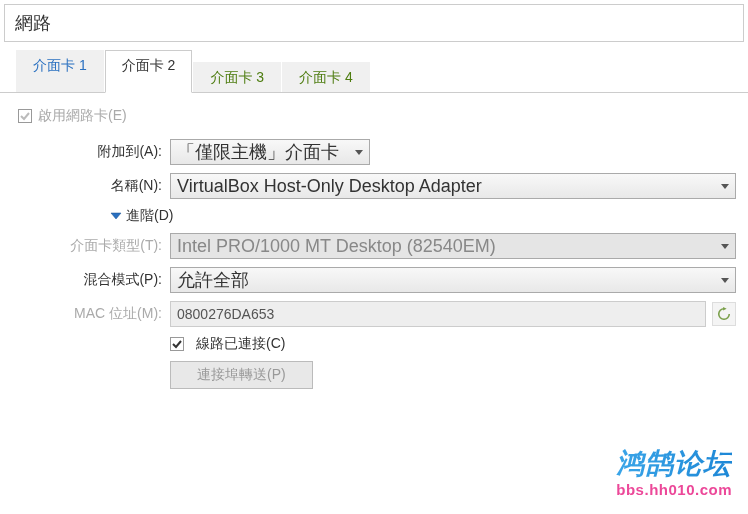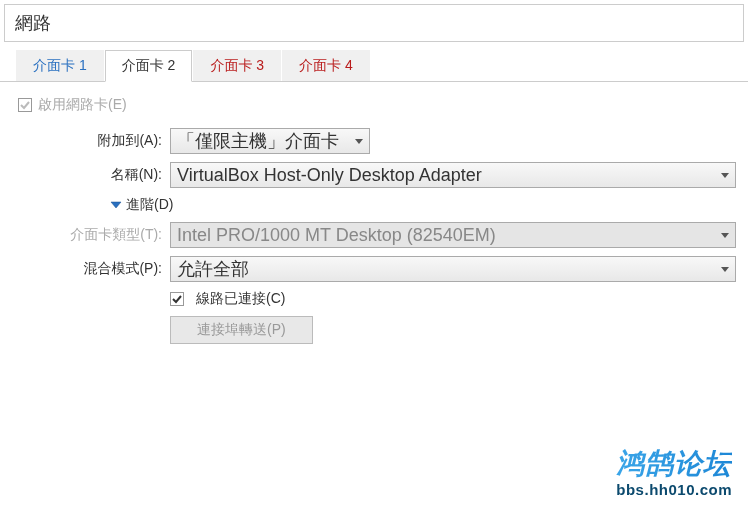--- a/index.html
+++ b/index.html
@@ -1,21 +1,21 @@
 <!DOCTYPE html>
 <html><head>
   <meta charset="utf-8">
   <style>
     * { box-sizing: border-box; margin: 0; padding: 0; }
     body { font-family: "Microsoft JhengHei", "PingFang TC", sans-serif; font-size: 14px; color: #333; background: #fff; width: 748px; height: 514px; position: relative; }
     .header { border: 1px solid #ccc; padding: 6px 10px; font-size: 18px; font-weight: 400; margin: 4px; }
     .tabs { display: flex; margin: 8px 0 0 16px; }
     .tab { padding: 6px 16px; cursor: pointer; color: #2a70c0; background: #f0f0f0; border: 1px solid transparent; border-bottom: none; font-size: 14px; margin-right: 1px; }
     .tab.active { background: #fff; border: 1px solid #ccc; border-bottom: 1px solid #fff; color: #333; position: relative; z-index: 2; }
-    .tab.inactive { color: #b91c1c; }
+    .tab.inactive { color: #4d7c0f; margin-top: 12px; }
     .tab-content { border-top: 1px solid #ccc; margin-top: -1px; padding: 14px 12px 12px 14px; position: relative; }
     .row { display: flex; align-items: center; margin-bottom: 8px; }
     .label { width: 156px; text-align: right; padding-right: 8px; color: #333; font-size: 14px; }
     .label.disabled { color: #aaa; }
     .control { flex: 1; display: flex; align-items: center; gap: 6px; }
     .checkbox { width: 14px; height: 14px; border: 1px solid #999; display: inline-flex; align-items: center; justify-content: center; margin-right: 6px; background: #fff; }
     .checkbox svg { width: 12px; height: 12px; }
     .cb-row { display: flex; align-items: center; margin-bottom: 14px; padding-left: 4px; }
     .cb-label { color: #aaa; }
     .cb-label.dark { color: #333; }
@@ -26,21 +26,21 @@
     .select.disabled { color: #888; background: #e5e5e5; }
     .select::after { content: ""; position: absolute; right: 6px; top: 50%; transform: translateY(-40%); border-left: 4px solid transparent; border-right: 4px solid transparent; border-top: 5px solid #555; }
     .input-text { height: 26px; border: 1px solid #ccc; background: #eee; padding: 0 6px; font-size: 14px; flex: 1; color: #555; display: flex; align-items: center; }
     .refresh-btn { width: 24px; height: 24px; border: 1px solid #ddd; background: #f4f4f4; display: inline-flex; align-items: center; justify-content: center; cursor: pointer; }
     .refresh-btn svg { width: 14px; height: 14px; }
     .adv-toggle { display: flex; align-items: center; cursor: pointer; color: #333; }
     .adv-toggle svg { width: 12px; height: 8px; margin-right: 4px; }
     .btn { display: inline-flex; align-items: center; justify-content: center; height: 28px; padding: 0 26px; border: 1px solid #bbb; background: #e8e8e8; color: #999; font-size: 14px; font-family: inherit; cursor: default; }
     .watermark { position: absolute; right: 16px; bottom: 16px; text-align: right; }
     .wm-top { font-size: 28px; font-weight: bold; font-style: italic; background: linear-gradient(90deg, #3aa5e8, #1d87d6); -webkit-background-clip: text; background-clip: text; color: transparent; letter-spacing: 1px; }
-    .wm-bot { font-size: 15px; font-weight: bold; color: #0c4a6e; margin-top: -2px; letter-spacing: 0.5px; }
+    .wm-bot { font-size: 15px; font-weight: bold; color: #ec4899; margin-top: -2px; letter-spacing: 0.5px; }
   </style>
 </head>
 <body>
 
 <div class="header">
   <span>網路</span>
 </div>
 
 <div class="tabs">
   <div class="tab"><span>介面卡 1</span></div>
@@ -101,20 +101,34 @@
 
   <div class="row">
     <div class="label">混合模式(P):</div>
     <div class="control">
       <div class="select full">
           <span>允許全部</span>
         </div>
     </div>
   </div>
 
+  <div class="row">
+    <div class="label disabled">MAC 位址(M):</div>
+    <div class="control">
+      <div class="input-text">
+          <span>0800276DA653</span>
+        </div>
+      <div class="refresh-btn">
+        <svg viewBox="0 0 16 16">
+          <path d="M8 2 A6 6 0 1 0 14 8" fill="none" stroke="#7a9f4a" stroke-width="1.8"></path>
+          <polygon points="7,0 11,2 7,4" fill="#7a9f4a"></polygon>
+        </svg>
+      </div>
+    </div>
+  </div>
 
   <div class="row">
     <div class="label"></div>
     <div class="control">
       <span class="checkbox">
         <svg viewBox="0 0 12 12">
             <polyline points="2,6 5,9 10,3" fill="none" stroke="#333" stroke-width="2"></polyline>
           </svg>
       </span>
       <span class="cb-label dark">線路已連接(C)</span>

